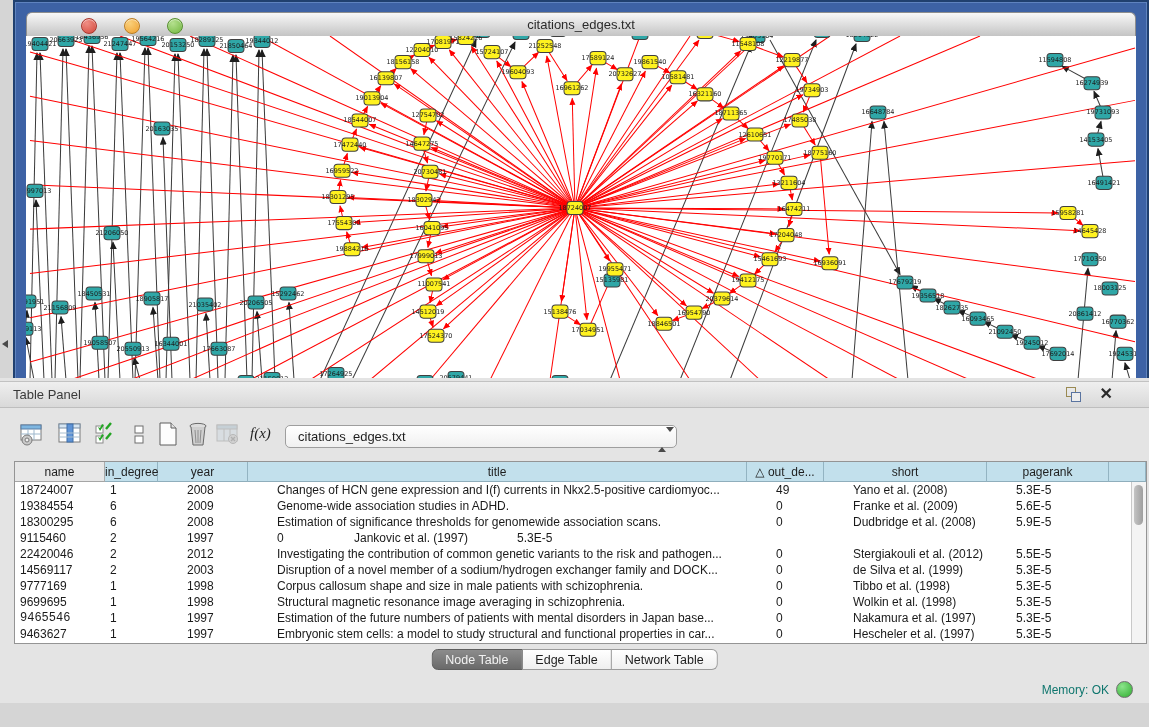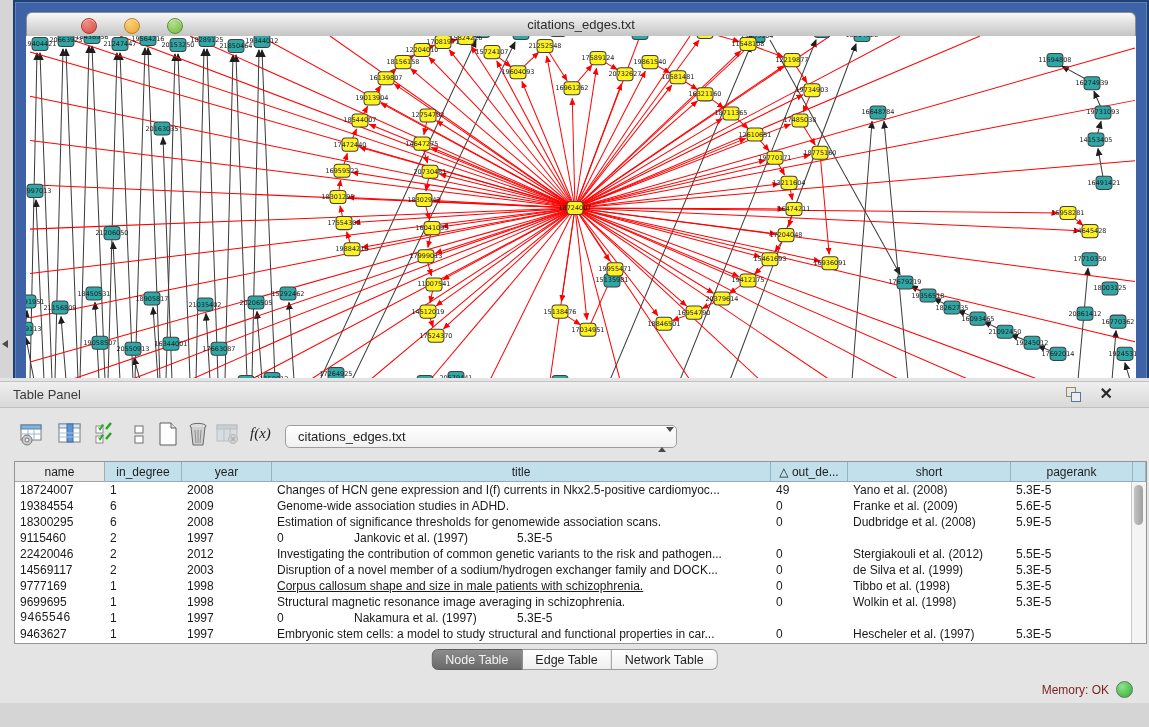--- a/index.html
+++ b/index.html
@@ -62,21 +62,21 @@
   .vthumb{position:absolute;left:2px;top:3px;width:9px;height:40px;background:linear-gradient(90deg,#C4C4C4,#9F9F9F);border-radius:5px;}
 
   .tabs{position:absolute;left:50%;transform:translateX(-50%);top:271px;display:flex;align-items:flex-end;}
   .seg{height:21px;line-height:21px;padding:0 13px;font-size:12.5px;color:#1E1E1E;
     background:linear-gradient(#FFFFFF,#EFEFEF);border:1px solid #9B9B9B;border-left:none;box-sizing:border-box;}
   .seg:first-child{border-left:1px solid #9B9B9B;border-radius:6px 0 0 6px;}
   .seg:last-child{border-radius:0 6px 6px 0;}
   .seg.active{background:linear-gradient(#8C8C8C,#6A6A6A);color:#F2F2F2;border-color:#5E5E5E;}
 
   .statusbar{position:absolute;left:0;bottom:0;right:0;height:28px;}
-  .mem-label{position:absolute;right:40px;top:8px;font-size:12px;color:#7f1d1d;}
+  .mem-label{position:absolute;right:40px;top:8px;font-size:12px;color:#0f766e;}
   .mem-dot{position:absolute;right:16px;top:6px;width:15px;height:15px;border-radius:50%;
     background:radial-gradient(circle at 35% 30%,#8BE48B,#2FAE2F);border:1px solid #6E6E6E;}
 </style>
 </head>
 <body>
 
 <div class="app">
 
   <div class="desktop-strip"></div>
   <div class="collapse-arrow"></div>
@@ -595,21 +595,21 @@
     </div>
 
     <div class="combo">
       <span>citations_edges.txt</span>
       <span class="combo-arrows"><span class="up"></span><span class="dn"></span></span>
     </div>
 
     <div class="tableview">
       <div class="thead">
           <div class="th th-first" style="width: 90px;">name</div>
-          <div class="th" style="width: 77px; text-align: center;">in_degree</div>
+          <div class="th" style="width: 53px; text-align: center;">in_degree</div>
           <div class="th" style="width: 90px;">year</div>
           <div class="th" style="width: 499px;">title</div>
           <div class="th" style="width: 77px;">△ out_de...</div>
           <div class="th" style="width: 163px;">short</div>
           <div class="th" style="width: 122px;">pagerank</div>
           <div class="th th-corner"></div>
         </div>
       <div class="tbody">
           <div class="tr">
             <div class="td" style="width: 90px;">18724007</div>
@@ -661,38 +661,39 @@
             <div class="td" style="width: 90px;">2003</div>
             <div class="td" style="width: 499px;">Disruption of a novel member of a sodium/hydrogen exchanger family and DOCK...</div>
             <div class="td" style="width: 77px;">0</div>
             <div class="td" style="width: 163px;">de Silva et al. (1999)</div>
             <div class="td" style="width: 122px;">5.3E-5</div>
           </div>
           <div class="tr">
             <div class="td" style="width: 90px;">9777169</div>
             <div class="td" style="width: 77px;">1</div>
             <div class="td" style="width: 90px;">1998</div>
-            <div class="td" style="width: 499px; text-decoration: underline;">Corpus callosum shape and size in male patients with schizophrenia.</div>
+            <div class="td" style="width: 499px;">Corpus callosum shape and size in male patients with schizophrenia.</div>
             <div class="td" style="width: 77px;">0</div>
             <div class="td" style="width: 163px;">Tibbo et al. (1998)</div>
             <div class="td" style="width: 122px;">5.3E-5</div>
           </div>
           <div class="tr">
             <div class="td" style="width: 90px;">9699695</div>
             <div class="td" style="width: 77px;">1</div>
             <div class="td" style="width: 90px;">1998</div>
             <div class="td" style="width: 499px;">Structural magnetic resonance image averaging in schizophrenia.</div>
             <div class="td" style="width: 77px;">0</div>
             <div class="td" style="width: 163px;">Wolkin et al. (1998)</div>
             <div class="td" style="width: 122px;">5.3E-5</div>
           </div>
           <div class="tr">
             <div class="td" style="width: 90px; font-family: Liberation Mono, monospace;">9465546</div>
             <div class="td" style="width: 77px;">1</div>
             <div class="td" style="width: 90px;">1997</div>
+            <div class="td" style="width: 499px;">Estimation of the future numbers of patients with mental disorders in Japan base...</div>
             <div class="td" style="width: 77px;">0</div>
             <div class="td" style="width: 163px;">Nakamura et al. (1997)</div>
             <div class="td" style="width: 122px;">5.3E-5</div>
           </div>
           <div class="tr">
             <div class="td" style="width: 90px;">9463627</div>
             <div class="td" style="width: 77px;">1</div>
             <div class="td" style="width: 90px;">1997</div>
             <div class="td" style="width: 499px;">Embryonic stem cells: a model to study structural and functional properties in car...</div>
             <div class="td" style="width: 77px;">0</div>

